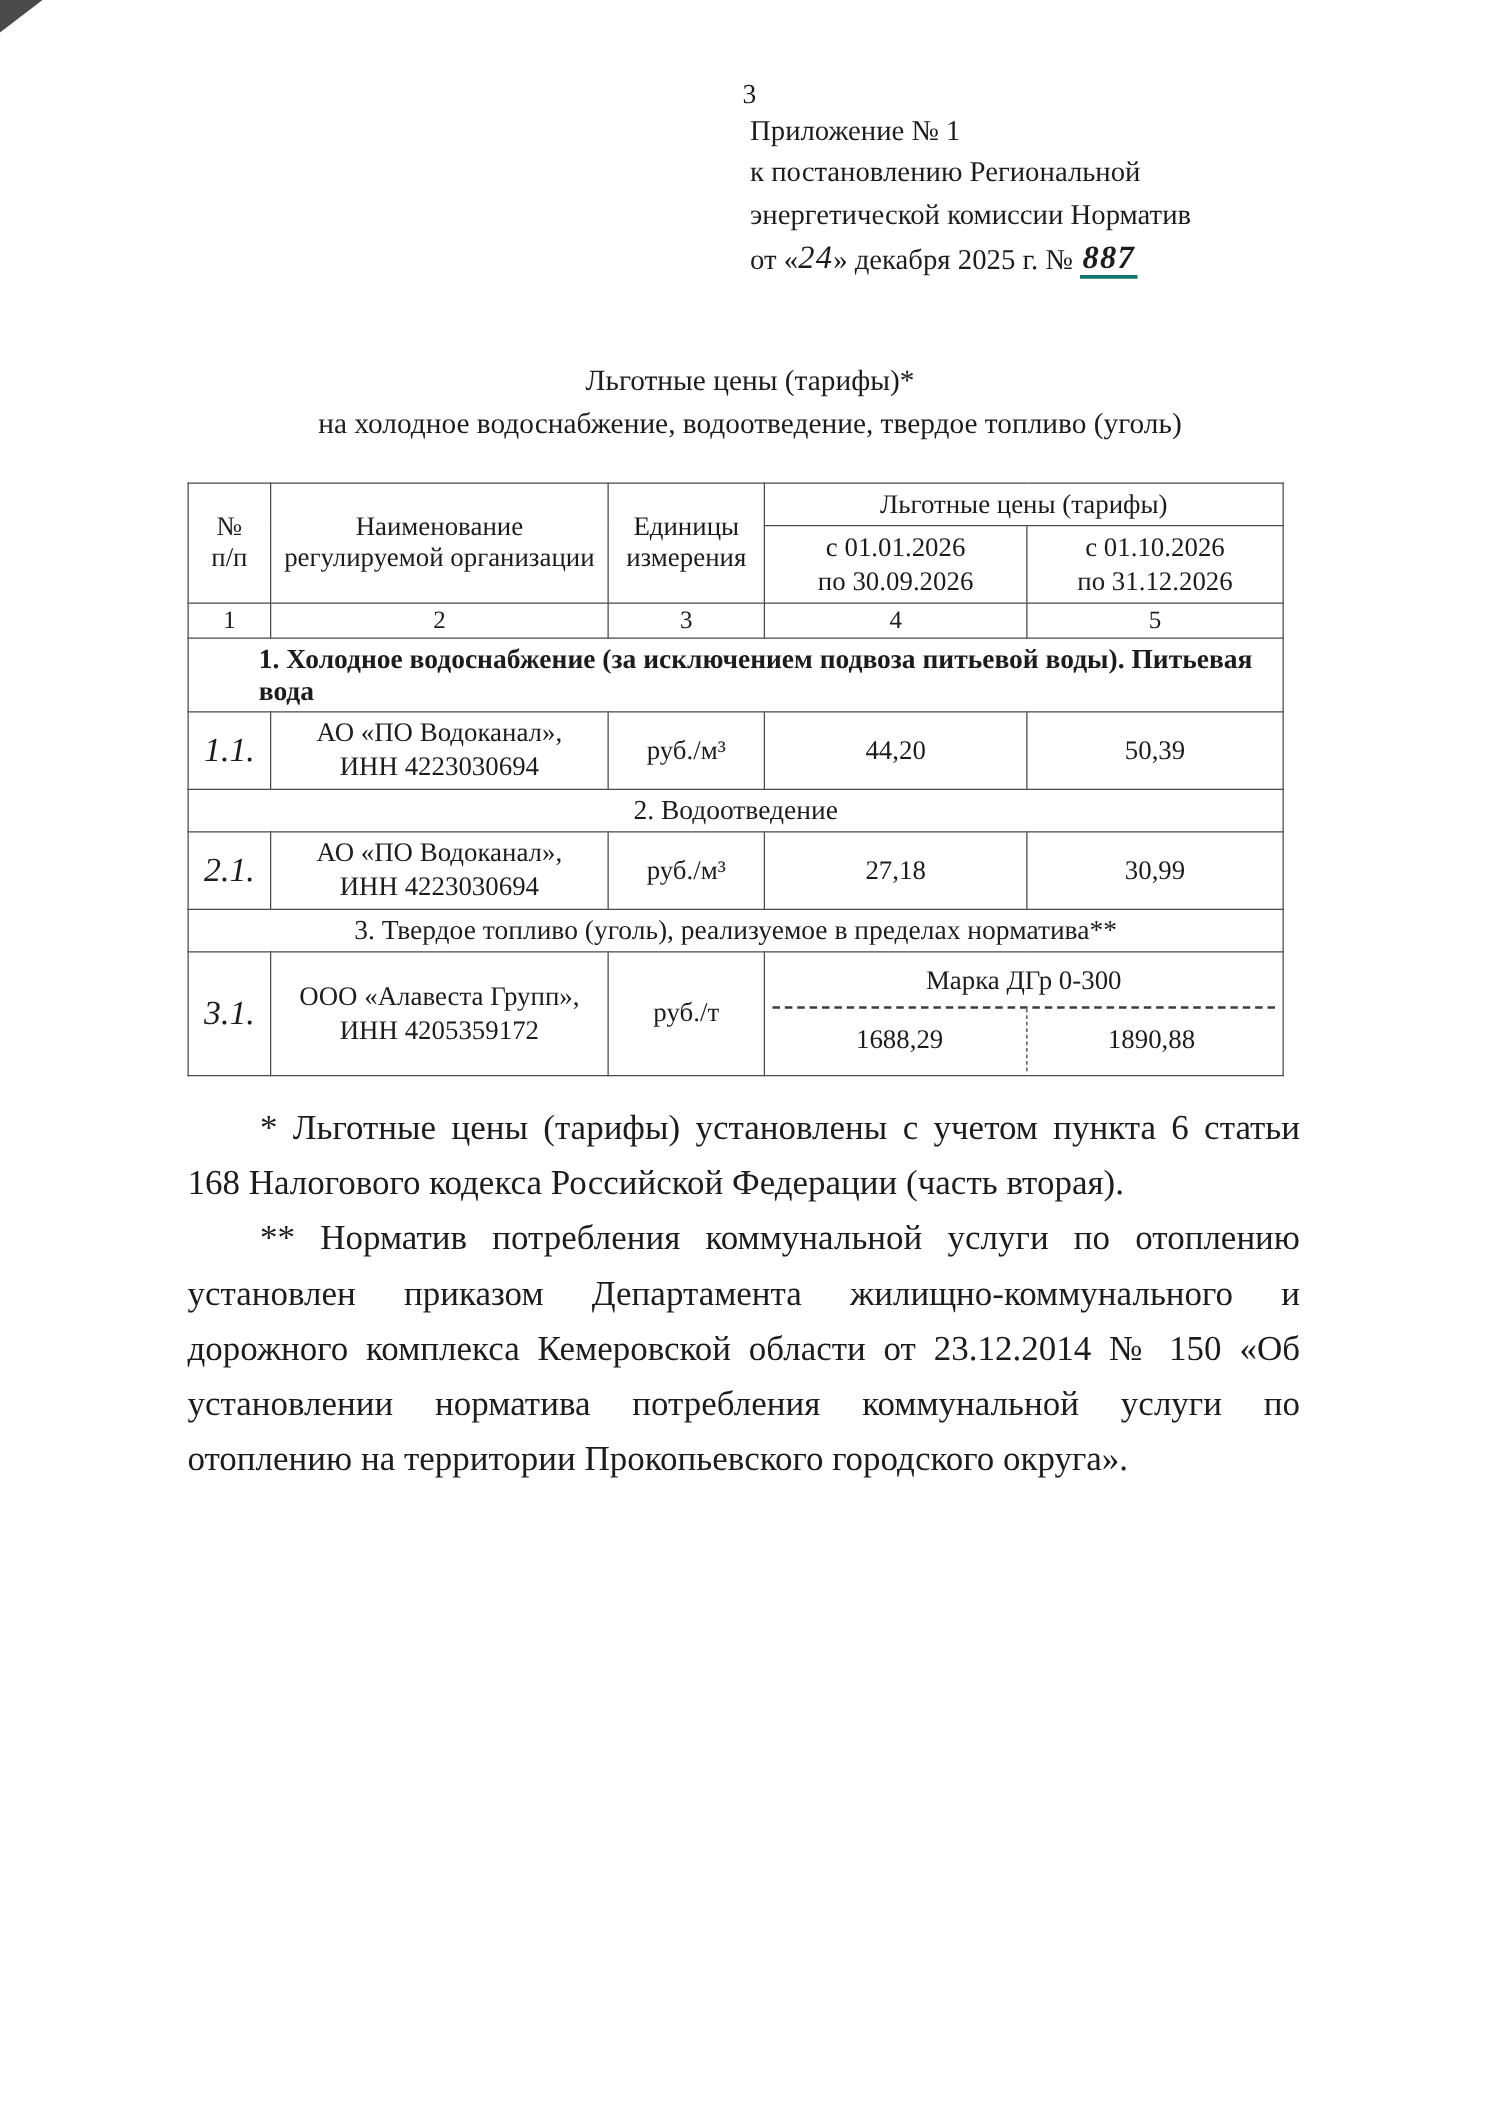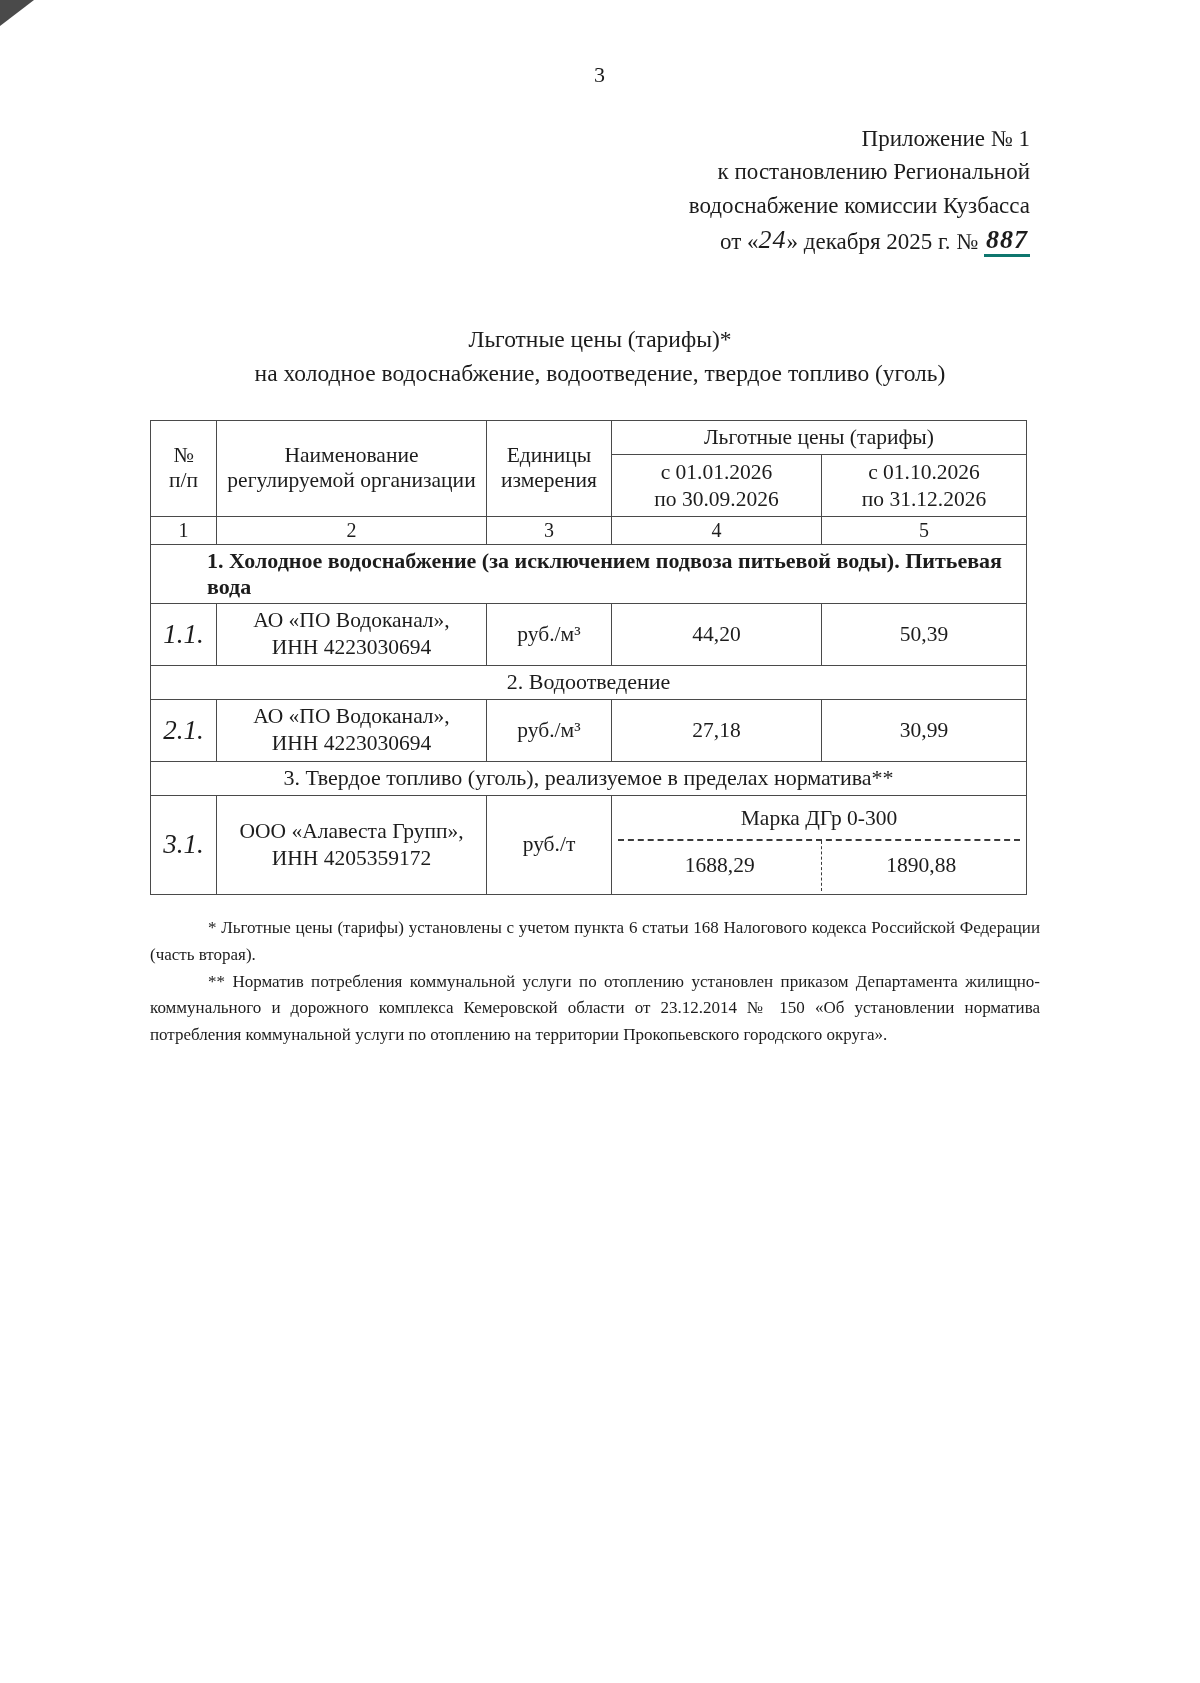--- a/index.html
+++ b/index.html
@@ -24,22 +24,21 @@
   }
   .page-number {
     text-align: center;
     padding-top: 62px;
     font-size: 22px;
     letter-spacing: 1px;
   }
   .appendix-block {
     width: 430px;
     margin-left: 600px;
-    margin-top: 34px;
-    text-align: right;
+    text-align: left;
     font-size: 23px;
     line-height: 1.45;
   }
   .hand {
     font-style: italic;
     font-size: 26px;
     letter-spacing: 1px;
     position: relative;
     top: -1px;
   }
@@ -83,37 +82,37 @@
   .dg-vals { display: flex; height: 50px; justify-content: space-between; }
   .dg-vals > div {
     display: flex;
     align-items: center;
     justify-content: center;
   }
   .dg-val1 { width: 50.6%; }
   .dg-val2 { width: 49.4%; border-left: 1px dashed #3c3c3c; }
   .footnotes {
     margin: 20px 160px 0 150px;
-    font-size: 17px;
+    font-size: 28px;
     line-height: 1.58;
     text-align: justify;
   }
   .footnotes p { text-indent: 58px; }
 </style>
 </head>
 <body>
 
 <div class="scan-corner"></div>
 
 <div class="page-number">3</div>
 
 <div class="appendix-block">
   <div>Приложение № 1</div>
   <div>к постановлению Региональной</div>
-  <div>водоснабжение комиссии Кузбасса</div>
+  <div>энергетической комиссии Норматив</div>
   <div>
     <span>от «</span><span class="hand">24</span><span>» декабря 2025 г. №</span>
     <span class="hand hand-number">887</span>
   </div>
 </div>
 
 <div class="doc-title">
   <div>Льготные цены (тарифы)*</div>
   <div>на холодное водоснабжение, водоотведение, твердое топливо (уголь)</div>
 </div>

